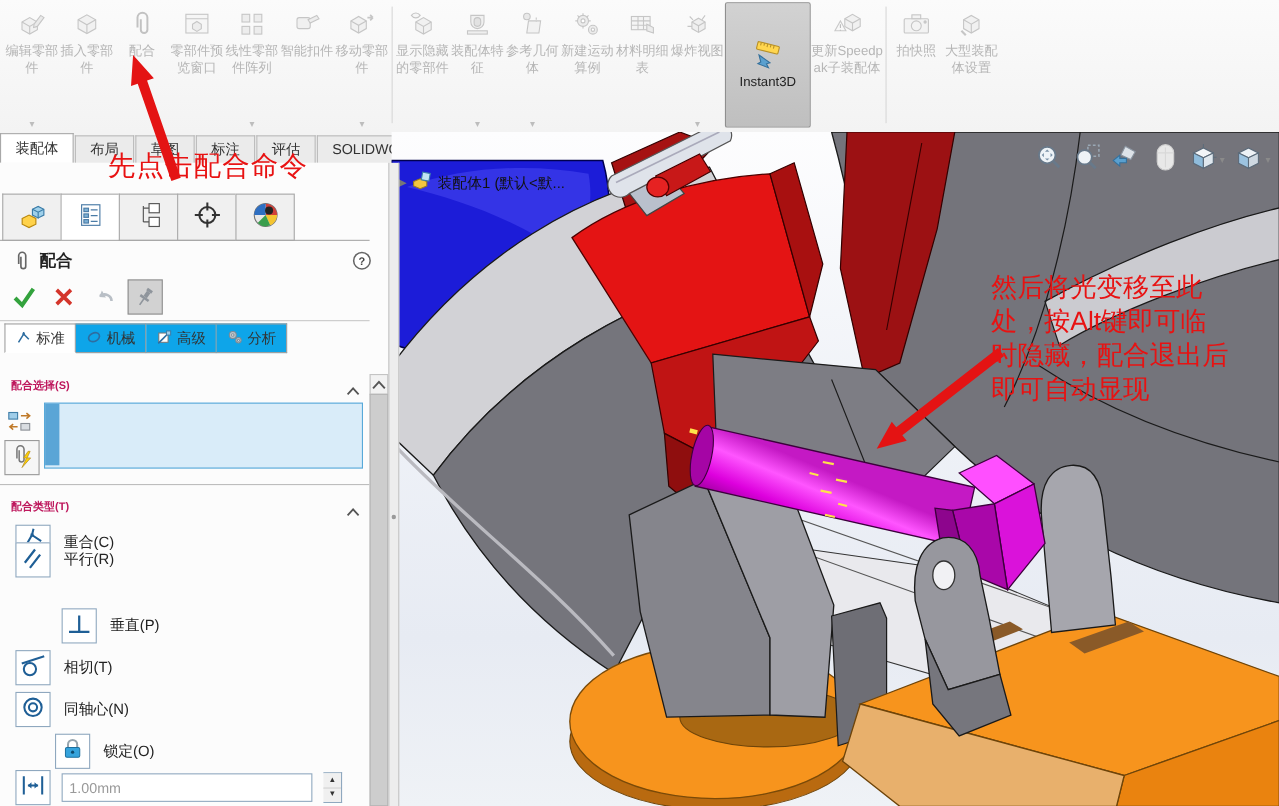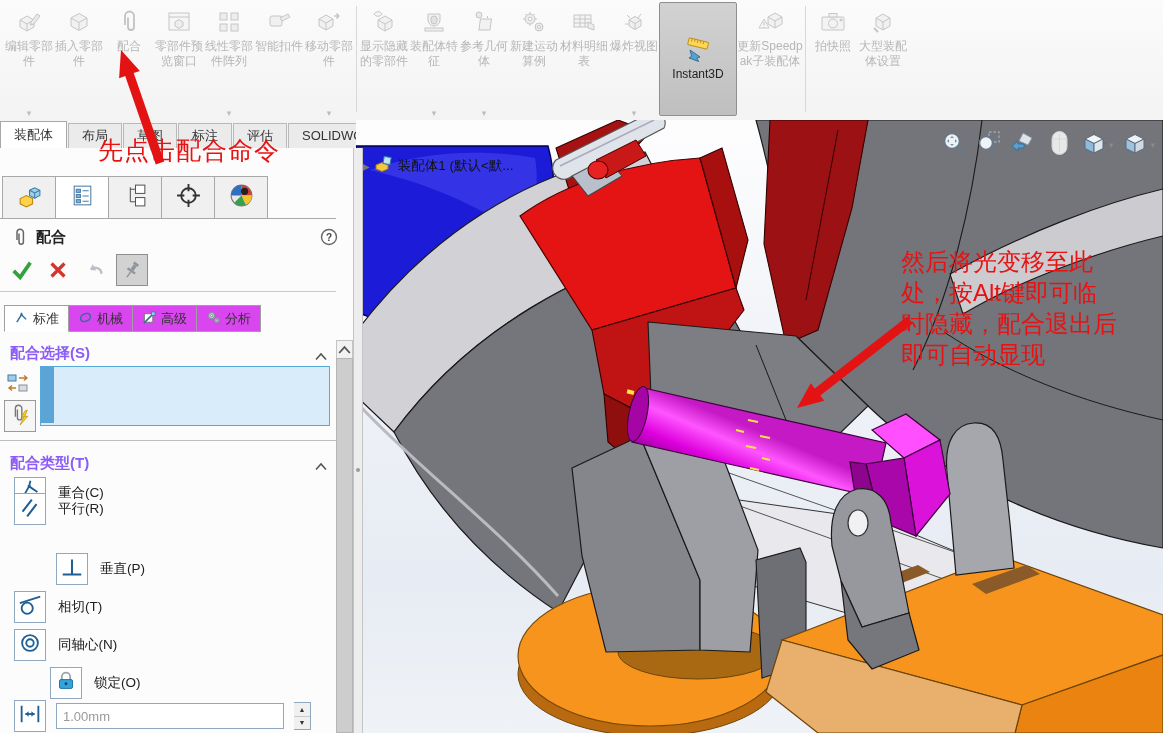--- a/index.html
+++ b/index.html
@@ -36,27 +36,27 @@
   #pm-tabline{position:absolute;left:0;top:70px;width:336px;height:1px;background:#a8a8a8;}
   #pm-title{position:absolute;left:10px;top:79px;display:flex;align-items:center;gap:6px;
     font-size:15px;font-weight:bold;color:#222;}
   #pm-title .icon{width:20px;height:20px;}
   #pm-help{position:absolute;left:320px;top:80px;width:18px;height:18px;}
   .act-row{position:absolute;left:8px;top:106px;display:flex;align-items:center;gap:8px;}
   .act-btn{width:28px;height:28px;display:flex;align-items:center;justify-content:center;}
   .act-btn svg{width:24px;height:24px;}
   .act-btn.pressed{background:#d2d2d2;border:1px solid #8f8f8f;width:30px;height:30px;}
   #pm-sep1{position:absolute;left:0;top:143px;width:336px;height:1px;background:#c9c9c9;}
-  #mate-tabs{position:absolute;left:4px;top:157px;display:flex;height:27px;}
+  #mate-tabs{position:absolute;left:4px;top:146px;display:flex;height:27px;}
   .mtab{display:flex;align-items:center;gap:4px;padding:0 9px;font-size:13px;color:#333;
-    background:#d946ef;border:1px solid #9f9f9f;border-left:none;}
+    background:#0ea5e9;border:1px solid #9f9f9f;border-left:none;}
   .mtab:first-child{border-left:1px solid #9f9f9f;}
   .mtab.active{background:#fff;border-bottom-color:#fff;}
   .mtab svg{width:15px;height:15px;}
-  .sec-head{position:absolute;left:10px;font-size:15px;font-weight:bold;color:#8b5cf6;text-align:right;}
+  .sec-head{position:absolute;left:10px;font-size:10px;font-weight:bold;color:#be185d;text-align:right;}
   .chev{position:absolute;width:14px;height:9px;}
   #sel-box{position:absolute;left:40px;top:218px;width:288px;height:58px;background:#d9ecf9;
     border:1px solid #57a9d9;}
   #sel-stripe{position:absolute;left:0;top:0;width:13px;height:56px;background:#5aa5d6;}
   #sel-swap{position:absolute;left:5px;top:222px;width:26px;height:26px;}
   #sel-quick{position:absolute;left:4px;top:252px;width:30px;height:30px;border:1px solid #9a9a9a;
     background:#f6f6f6;display:flex;align-items:center;justify-content:center;}
   #sel-quick svg{width:24px;height:24px;}
   #pm-sep2{position:absolute;left:0;top:292px;width:336px;height:1px;background:#bdbdbd;}
   .mate-row{position:absolute;left:14px;display:flex;align-items:center;gap:12px;height:34px;}

